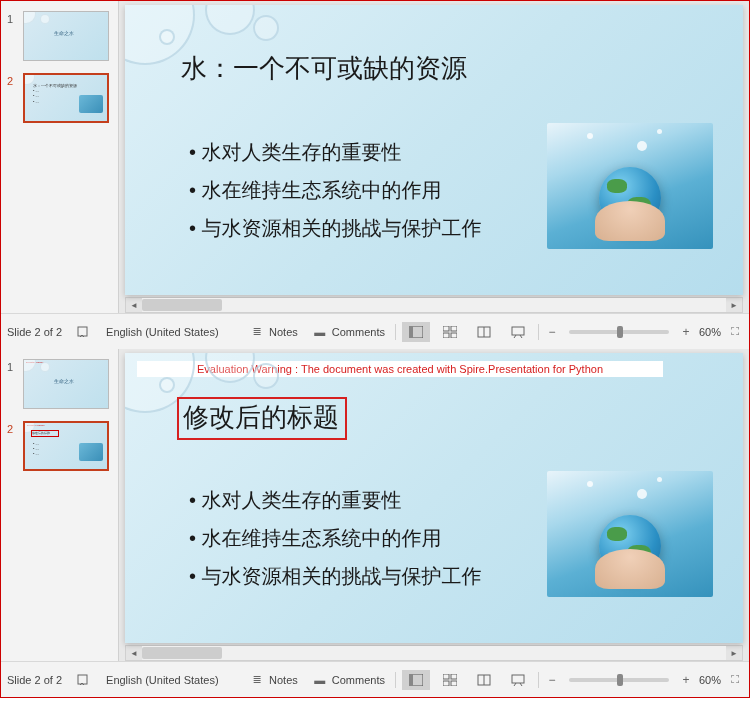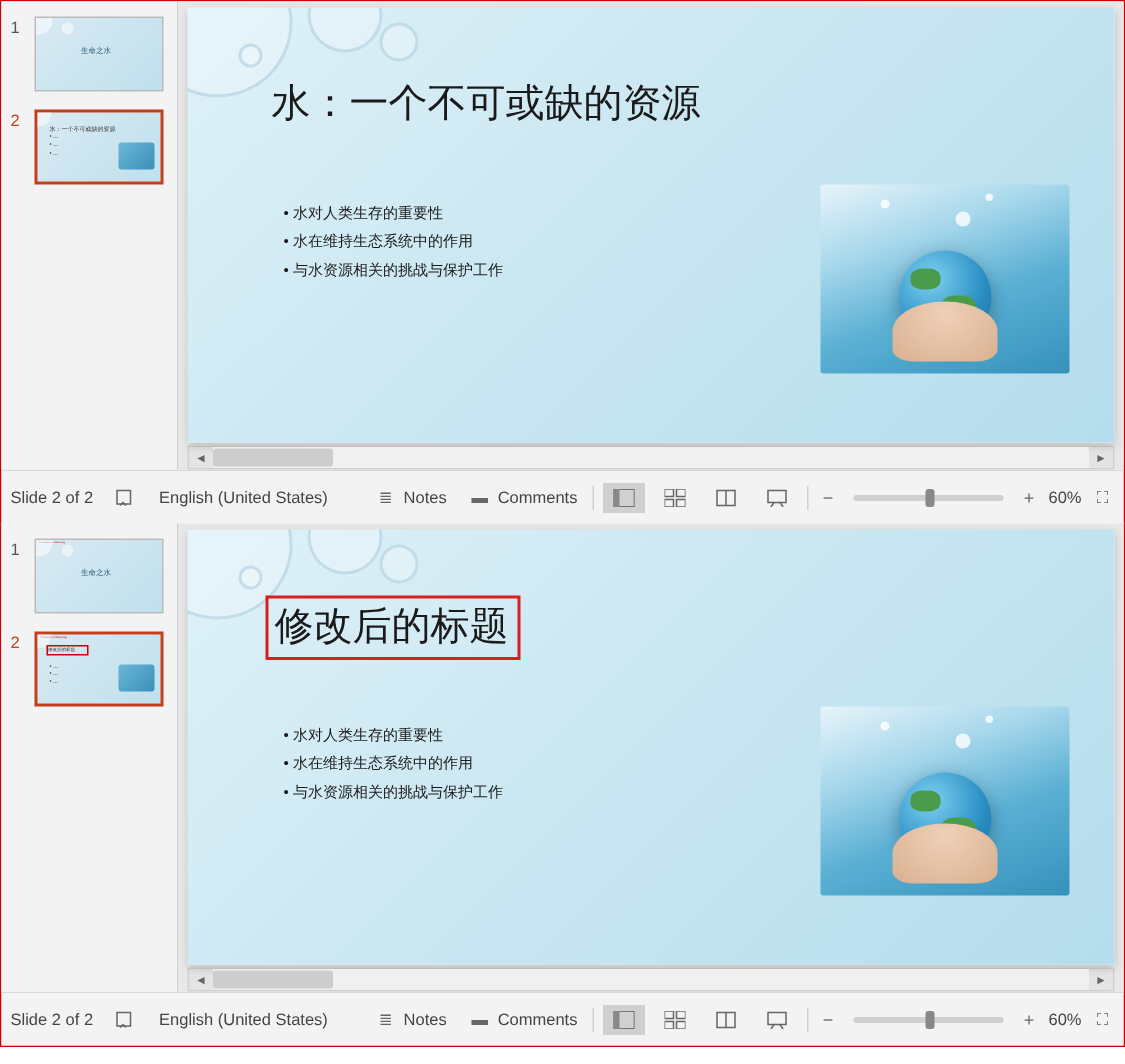--- a/index.html
+++ b/index.html
@@ -20,21 +20,21 @@
 .thumb-content { position: absolute; top: 8px; left: 8px; font-size: 4px; color: #333; line-height: 1.3; }
 .thumb-img { position: absolute; right: 4px; top: 20px; width: 24px; height: 18px; background: linear-gradient(135deg, #6bb8d8, #3a8fb8); border-radius: 2px; }
 .thumb-redtop { position: absolute; top: 1px; left: 2px; right: 2px; height: 2px; font-size: 2px; color: #c00; overflow: hidden; }
 .thumb-redbox { position: absolute; top: 7px; left: 6px; width: 28px; height: 7px; border: 1px solid #c00; font-size: 3px; color: #333; }
 .slide-area { flex: 1; display: flex; flex-direction: column; background: #e8e8e8; }
 .slide-canvas { flex: 1; margin: 4px 6px 0 6px; background: linear-gradient(135deg, #dff1f8 0%, #c8e6f1 50%, #b5dded 100%); position: relative; overflow: hidden; box-shadow: 0 2px 6px rgba(0,0,0,0.2); }
 .bubble { position: absolute; border-radius: 50%; border: 2px solid rgba(180,210,225,0.7); background: rgba(255,255,255,0.25); }
 .slide-title { position: absolute; top: 46px; left: 56px; font-size: 26px; color: #1a1a1a; font-weight: 400; }
 .slide-title-boxed { border: 2px solid #d62020; padding: 1px 6px 3px 4px; top: 44px; left: 52px; }
 .warning-banner { position: absolute; top: 8px; left: 12px; right: 80px; padding: 2px 6px; background: #fff; color: #d62020; font-size: 11px; text-align: center; font-family: Arial; }
-.bullets { position: absolute; top: 128px; left: 64px; font-size: 10px; color: #1a1a1a; line-height: 1.9; }
+.bullets { position: absolute; top: 128px; left: 64px; font-size: 20px; color: #1a1a1a; line-height: 1.9; }
 .bullets li { list-style: none; }
 .bullets li::before { content: "• "; }
 .slide-image { position: absolute; right: 30px; top: 118px; width: 166px; height: 126px; background: linear-gradient(160deg, #e8f4fa 0%, #a8d8ec 30%, #5bb0d4 60%, #3592bc 100%); border-radius: 2px; overflow: hidden; }
 .earth { position: absolute; left: 50%; top: 35%; width: 62px; height: 62px; margin-left: -31px; border-radius: 50%; background: radial-gradient(circle at 35% 30%, #7dd0f0, #2a8fc4 60%, #1a6a9a); box-shadow: 0 4px 12px rgba(0,0,0,0.3); }
 .land { position: absolute; background: #4a9c4a; border-radius: 40%; }
 .hand { position: absolute; bottom: 8px; left: 50%; width: 70px; height: 40px; margin-left: -35px; background: radial-gradient(ellipse at 50% 20%, #f0d0b8, #d8b090); border-radius: 50% 50% 20% 20%; }
 .splash { position: absolute; background: rgba(255,255,255,0.8); border-radius: 50%; }
 .hscroll { height: 16px; margin: 2px 6px 0 6px; background: #f0f0f0; border: 1px solid #d0d0d0; display: flex; align-items: center; }
 .hscroll-btn { width: 16px; height: 14px; background: #e4e4e4; display: flex; align-items: center; justify-content: center; font-size: 8px; color: #666; cursor: pointer; }
 .hscroll-track { flex: 1; height: 14px; background: #f0f0f0; position: relative; }
@@ -186,20 +186,21 @@
         <div class="thumb-redtop">Evaluation Warning</div>
         <div class="thumb-bubble" style="top:-6px;left:-6px;width:16px;height:16px"></div>
         <div class="thumb-redbox">修改后的标题</div>
         <div class="thumb-content" style="top:18px">• ...<br>• ...<br>• ...</div>
         <div class="thumb-img"></div>
       </div>
     </div>
   </div>
   <div class="slide-area">
     <div class="slide-canvas">
+      <div class="warning-banner">Evaluation Warning : The document was created with Spire.Presentation for Python</div>
       <div class="bubble" style="top:-40px;left:-30px;width:100px;height:100px"></div>
       <div class="bubble" style="top:-20px;left:80px;width:50px;height:50px"></div>
       <div class="bubble" style="top:24px;left:34px;width:16px;height:16px"></div>
       <div class="bubble" style="top:10px;left:128px;width:26px;height:26px"></div>
       <div class="slide-title slide-title-boxed">修改后的标题</div>
       <ul class="bullets">
         <li>水对人类生存的重要性</li>
         <li>水在维持生态系统中的作用</li>
         <li>与水资源相关的挑战与保护工作</li>
       </ul>

